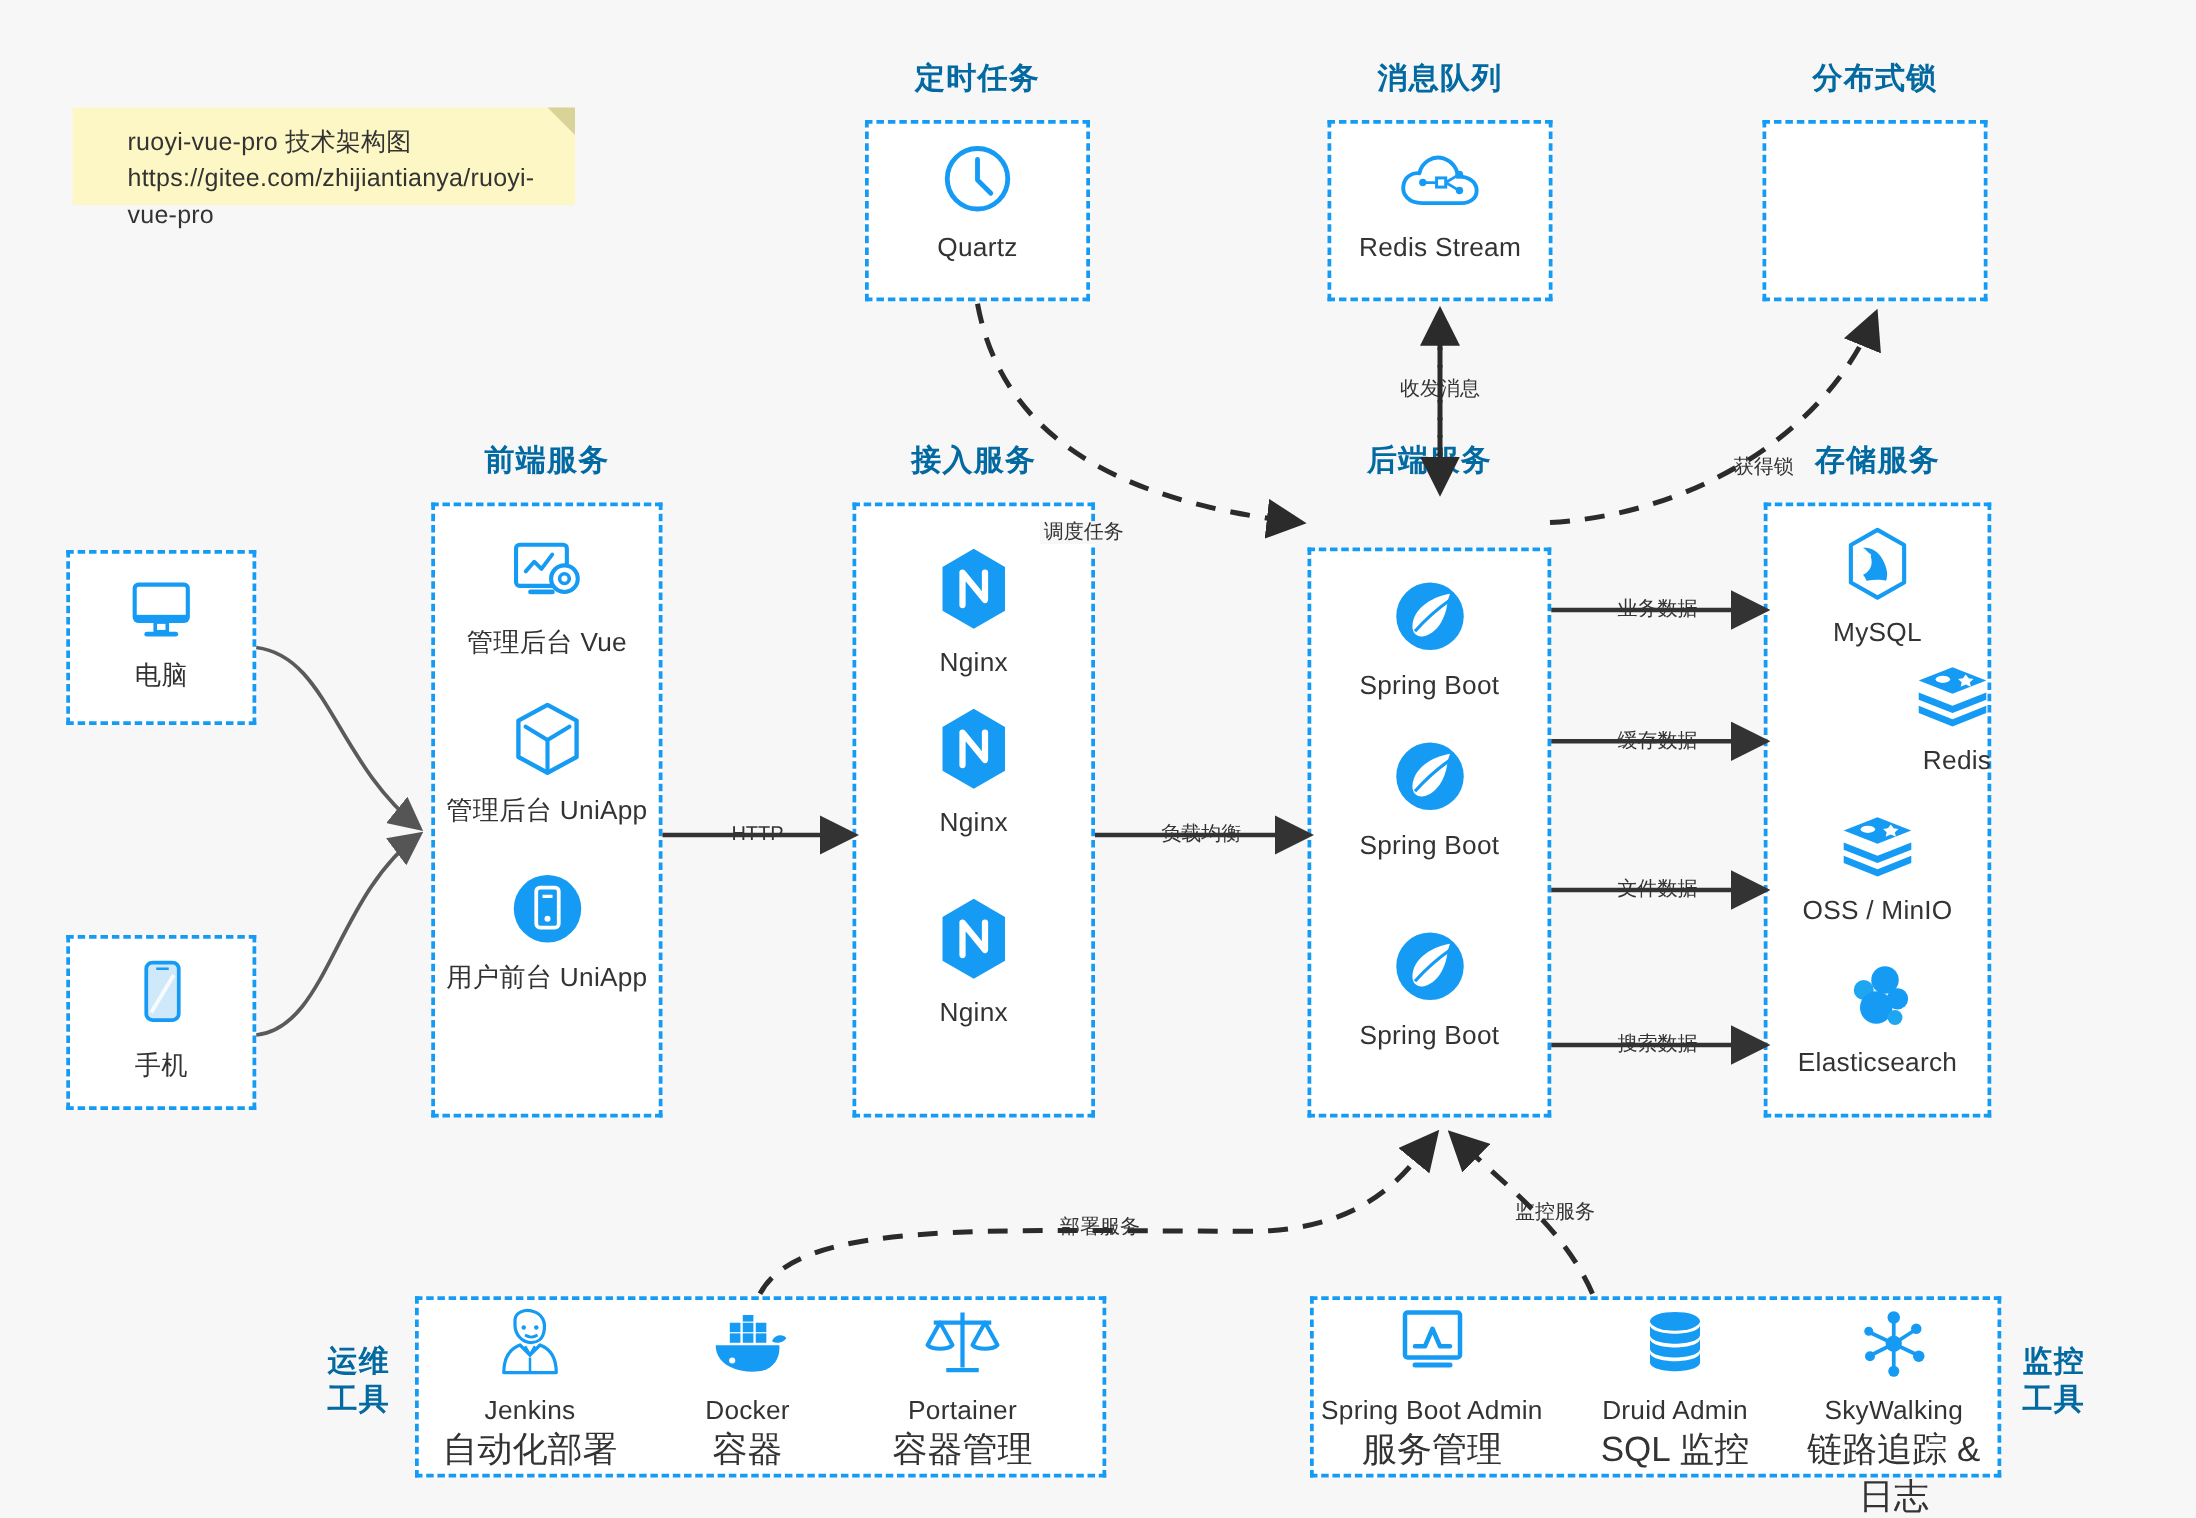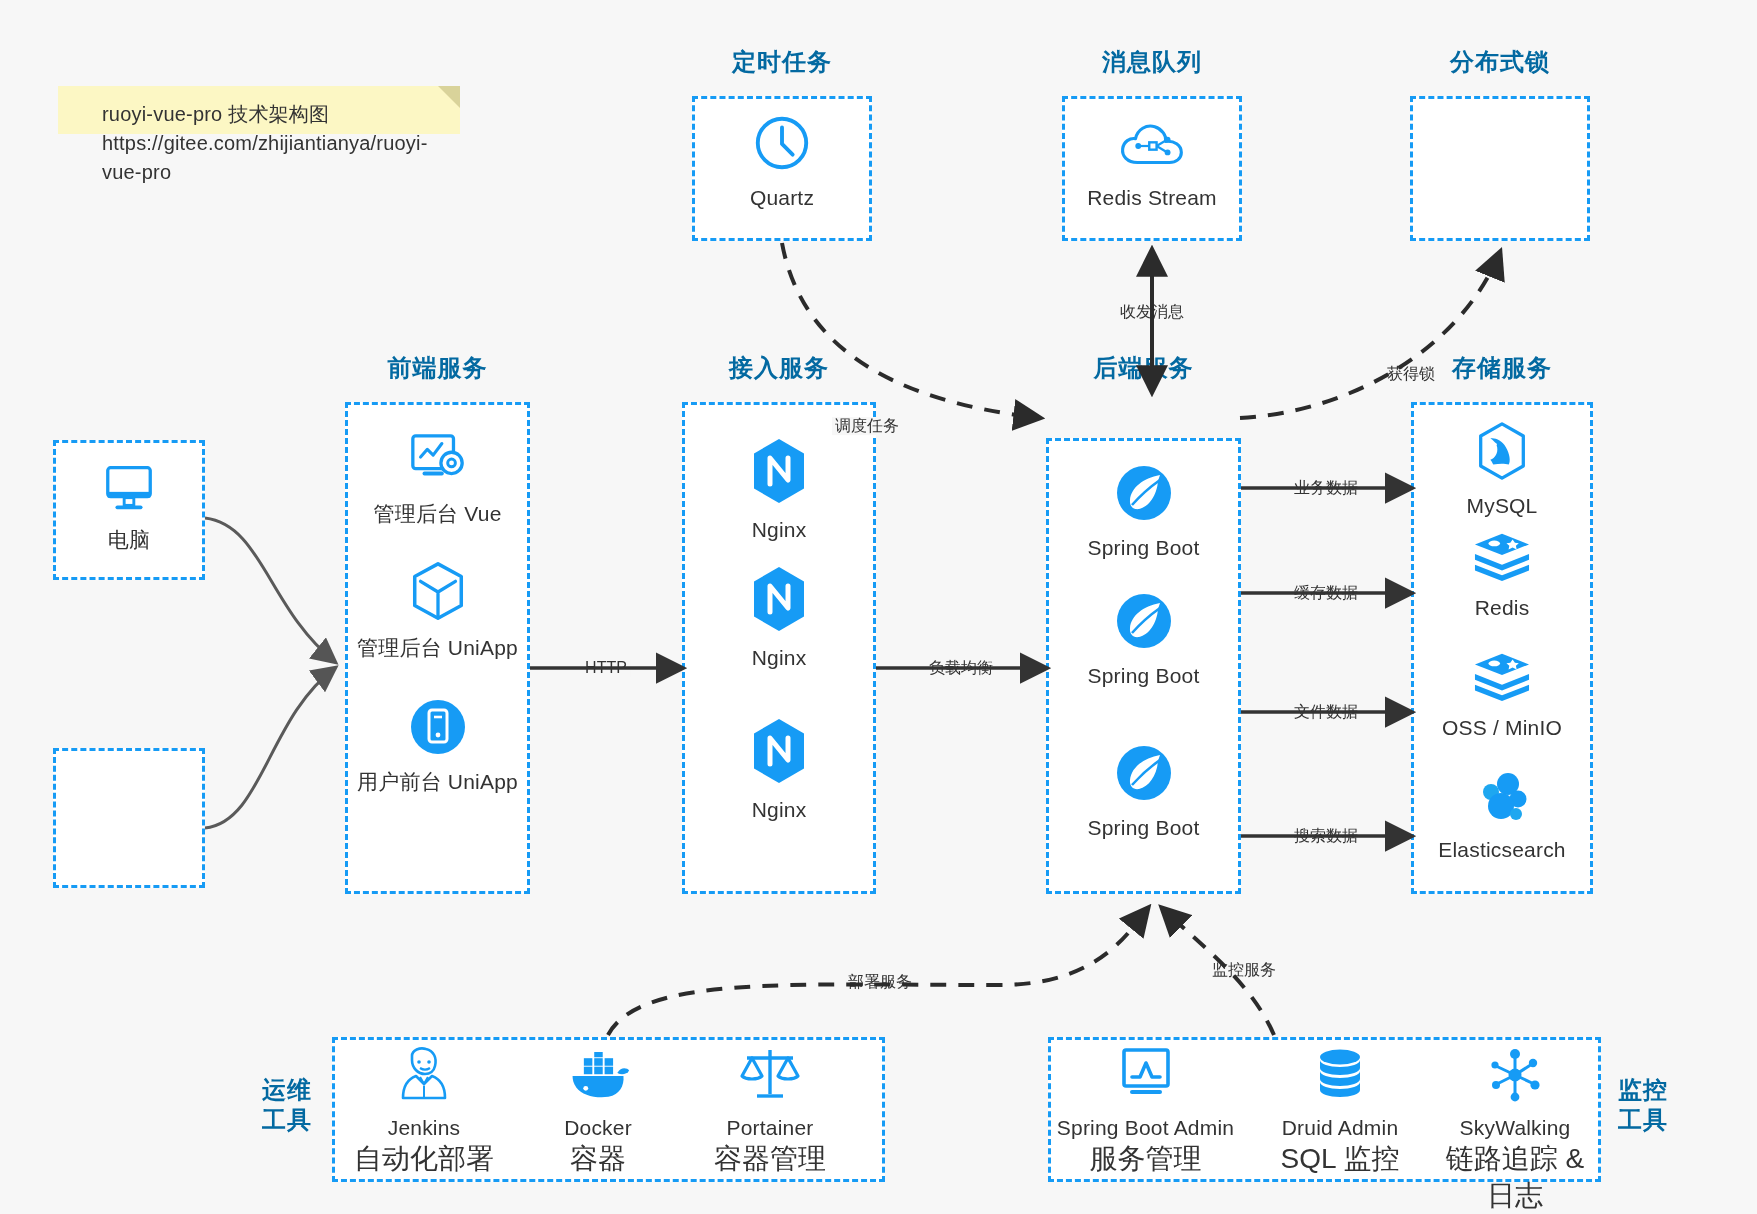--- a/index.html
+++ b/index.html
@@ -54,21 +54,21 @@
     position:absolute;background:#f7f7f7;color:#333;font-size:16px;
     white-space:nowrap;padding:0 3px;line-height:1.1;
     transform:translate(-50%,-50%);
   }
 </style>
 </head>
 <body>
 
 <div id="stage">
 
-  <div class="note" style="left:58px;top:86px;width:402px;height:48px;padding-left:44px;">
+  <div class="note" style="left:58px;top:86px;width:402px;height:78px;padding-left:44px;">
     <div class="fold"></div>
     <div>ruoyi-vue-pro 技术架构图</div>
     <div>https://gitee.com/zhijiantianya/ruoyi-vue-pro</div>
   </div>
 
   <svg class="layer" id="edges" viewBox="0 0 1757 1214">
     <defs>
       <marker id="arrowSolid" viewBox="0 0 12 12" refX="10" refY="6" markerWidth="9" markerHeight="9" orient="auto-start-reverse">
         <path d="M0,0 L12,6 L0,12 z" fill="#333"></path>
       </marker>
@@ -148,20 +148,30 @@
         <rect x="10" y="8" width="44" height="30" rx="3" fill="none" stroke="#169bf5" stroke-width="3.4"></rect>
         <rect x="10" y="33" width="44" height="6" fill="#169bf5"></rect>
         <rect x="27" y="39" width="10" height="8" fill="none" stroke="#169bf5" stroke-width="3"></rect>
         <rect x="18" y="47" width="28" height="4" rx="2" fill="#169bf5"></rect>
       </svg>
     </span>
     <span class="lbl">电脑</span>
   </div>
 
   <div class="grp" style="left:53px;top:748px;width:152px;height:140px;"></div>
+  <div class="cell" style="left:53px;top:766px;width:152px;">
+    <span class="ico">
+      <svg width="48" height="62" viewBox="0 0 48 62">
+        <rect x="12" y="4" width="26" height="46" rx="5" fill="#cfe9fb" stroke="#169bf5" stroke-width="3"></rect>
+        <line x1="20" y1="9" x2="30" y2="9" stroke="#169bf5" stroke-width="2"></line>
+        <path d="M16 44 L34 14" stroke="#ffffff" stroke-width="3" opacity=".85"></path>
+      </svg>
+    </span>
+    <span class="lbl">手机</span>
+  </div>
 
   <div class="grp-title" style="left:345px;top:352px;width:185px;">前端服务</div>
   <div class="grp" style="left:345px;top:402px;width:185px;height:492px;"></div>
 
   <div class="cell" style="left:345px;top:430px;width:185px;">
     <span class="ico">
       <svg width="66" height="60" viewBox="0 0 68 62">
         <rect x="8" y="6" width="42" height="34" rx="3" fill="none" stroke="#169bf5" stroke-width="3.4"></rect>
         <path d="M16 28 L23 20 L29 26 L38 14" fill="none" stroke="#169bf5" stroke-width="3.2" stroke-linecap="round" stroke-linejoin="round"></path>
         <rect x="18" y="43" width="22" height="4" rx="2" fill="#169bf5"></rect>
@@ -272,21 +282,21 @@
       <svg width="58" height="62" viewBox="0 0 58 64">
         <path d="M29 4 L51 16.5 L51 47.5 L29 60 L7 47.5 L7 16.5 Z" fill="none" stroke="#169bf5" stroke-width="3.4" stroke-linejoin="round"></path>
         <path d="M17 41 C22 39 25 34 24 28 C23 23 19 20 17 19 C22 18 29 21 33 28
                  C37 35 38 42 36 46 C32 45 26 45 20 46 C19 44 18 42 17 41 Z" fill="#169bf5"></path>
         <circle cx="22" cy="25" r="1.6" fill="#fff"></circle>
       </svg>
     </span>
     <span class="lbl">MySQL</span>
   </div>
 
-  <div class="cell" style="left:1411px;top:528px;width:182px;">
+  <div class="cell" style="left:1411px;top:528px;width:182px;align-items:flex-end;">
     <span class="ico">
       <svg width="62" height="56" viewBox="0 0 64 58">
         <path d="M32 6 L60 17 L32 28 L4 17 Z" fill="#169bf5"></path>
         <path d="M4 27 L32 38 L60 27 L60 33 L32 44 L4 33 Z" fill="#169bf5"></path>
         <path d="M4 38 L32 49 L60 38 L60 44 L32 55 L4 44 Z" fill="#169bf5"></path>
         <ellipse cx="24" cy="16" rx="6" ry="3" fill="#fff"></ellipse>
         <path d="M43 12 l2.4 3.2 4 .6 -3 2.6 .8 3.8 -4.2-2 -4.2 2 .8-3.8 -3-2.6 4-.6 z" fill="#fff"></path>
       </svg>
     </span>
     <span class="lbl">Redis</span>

